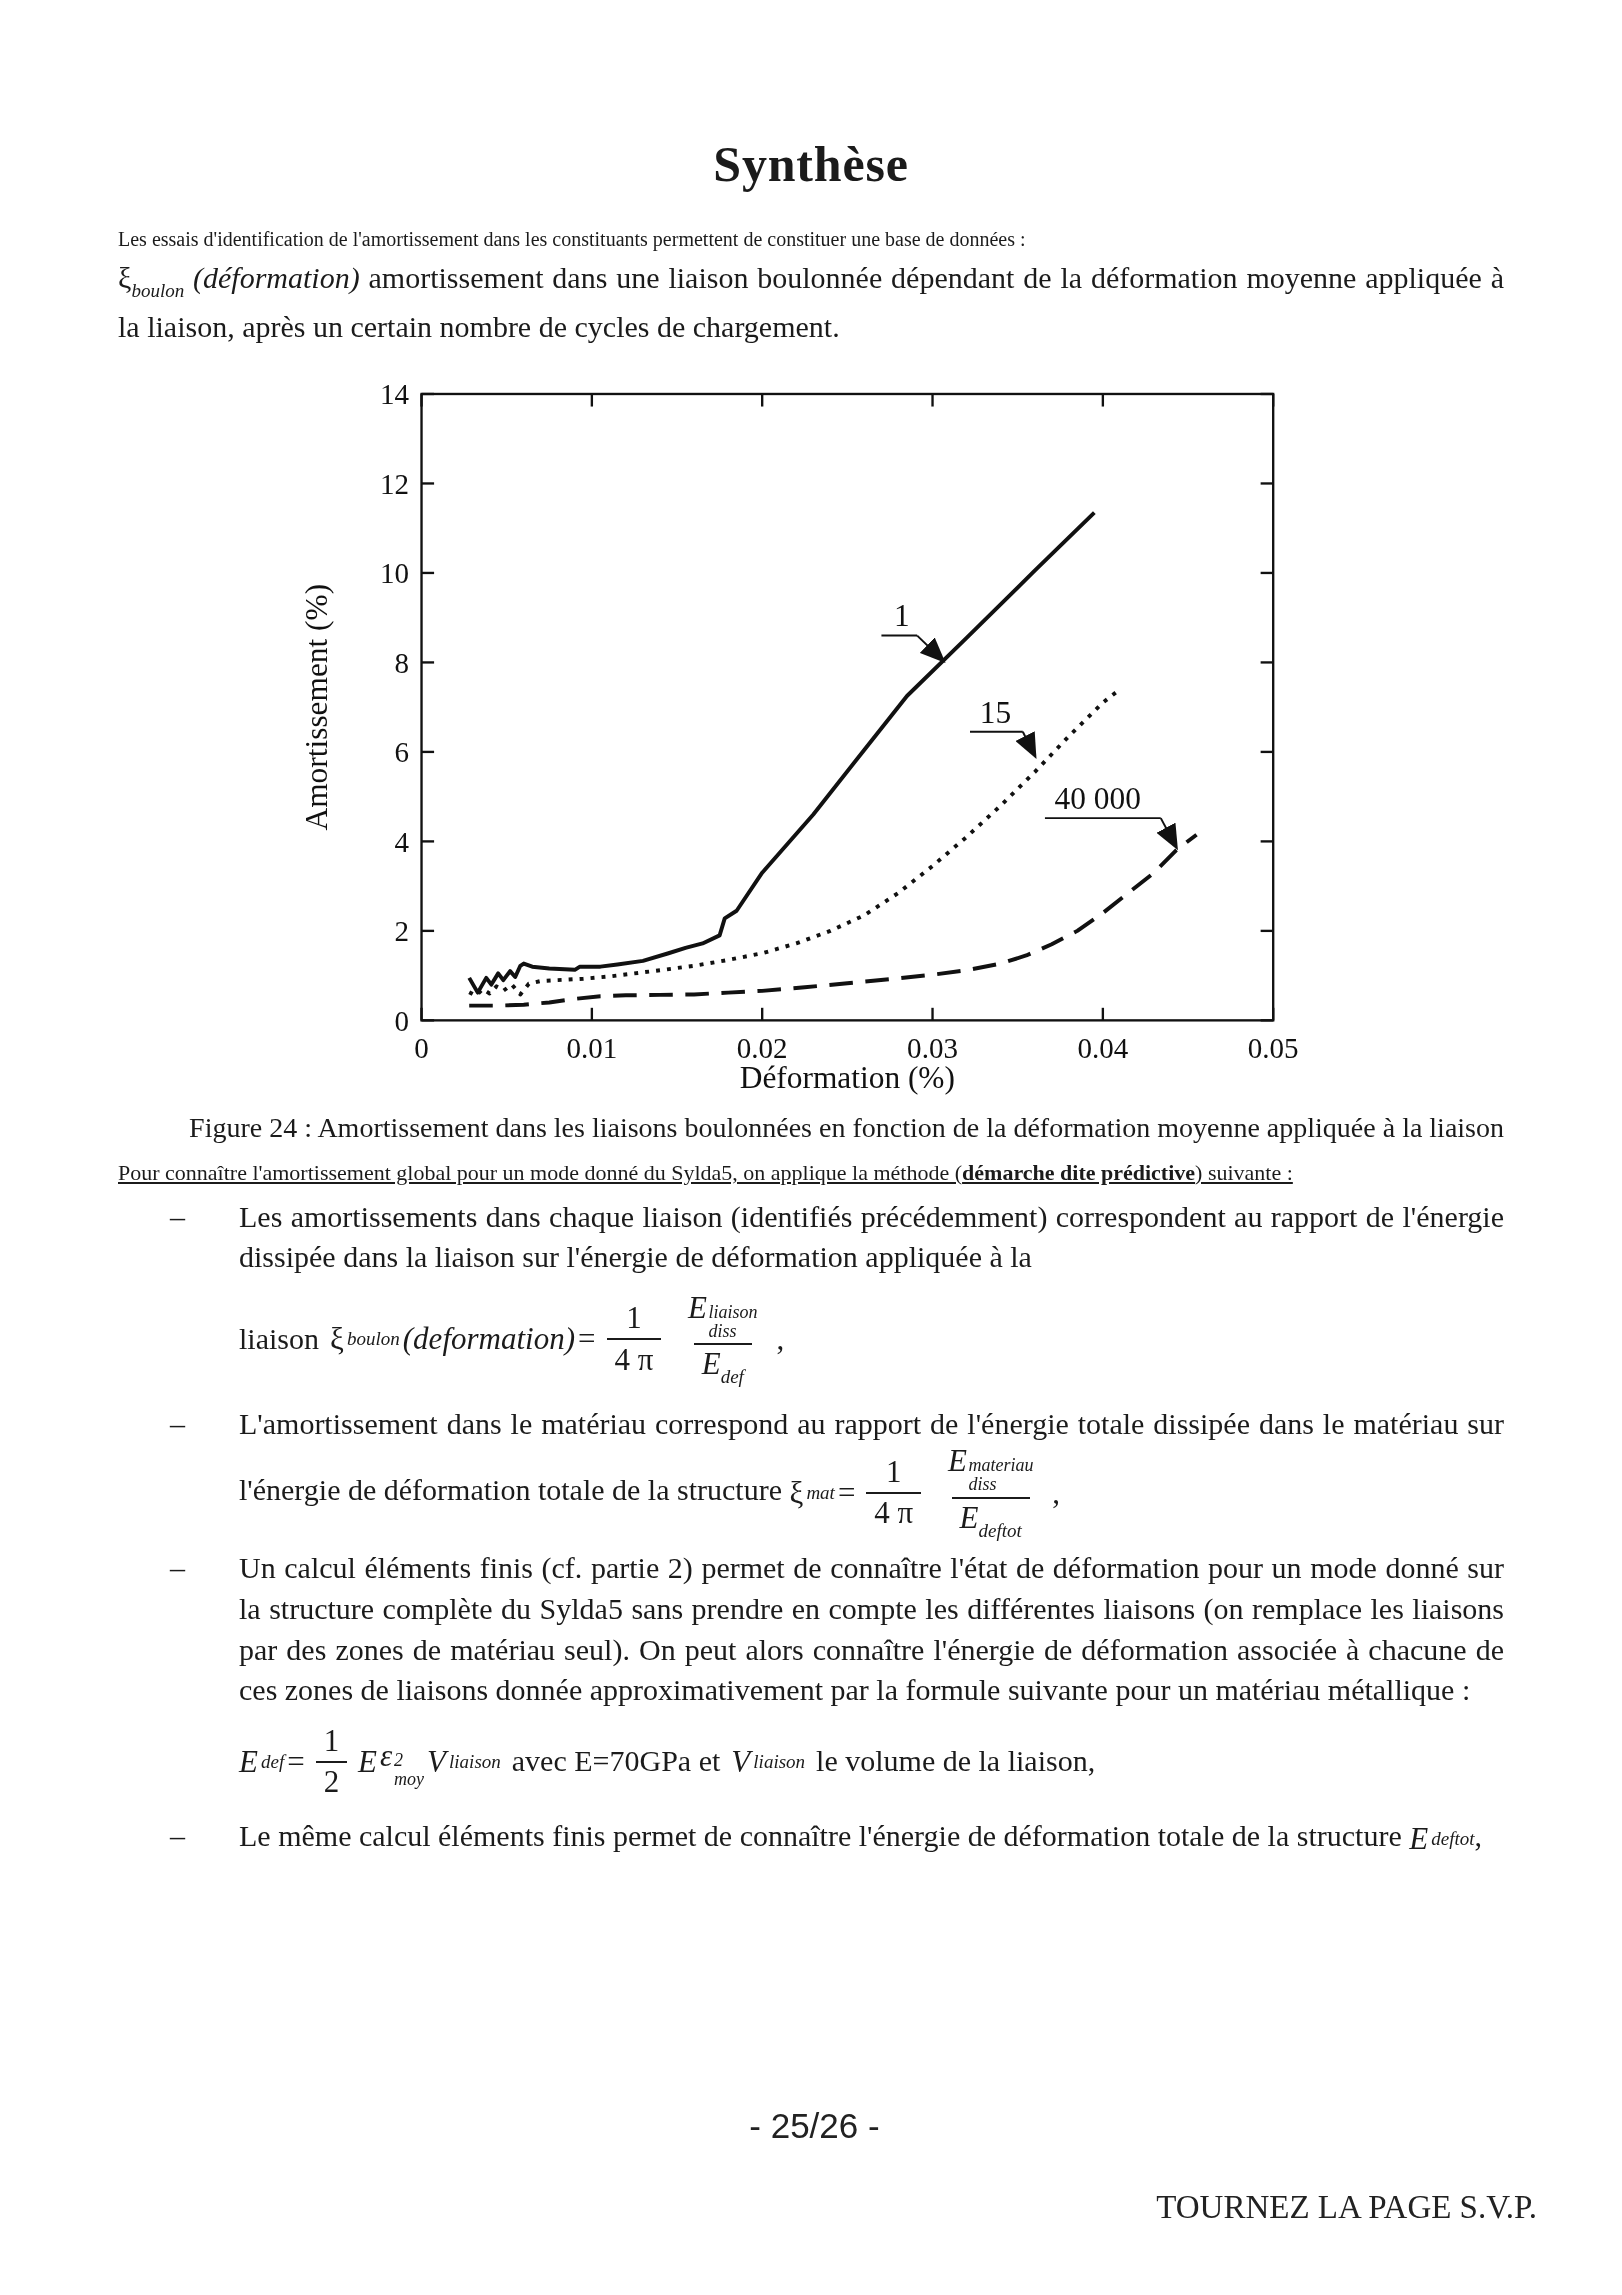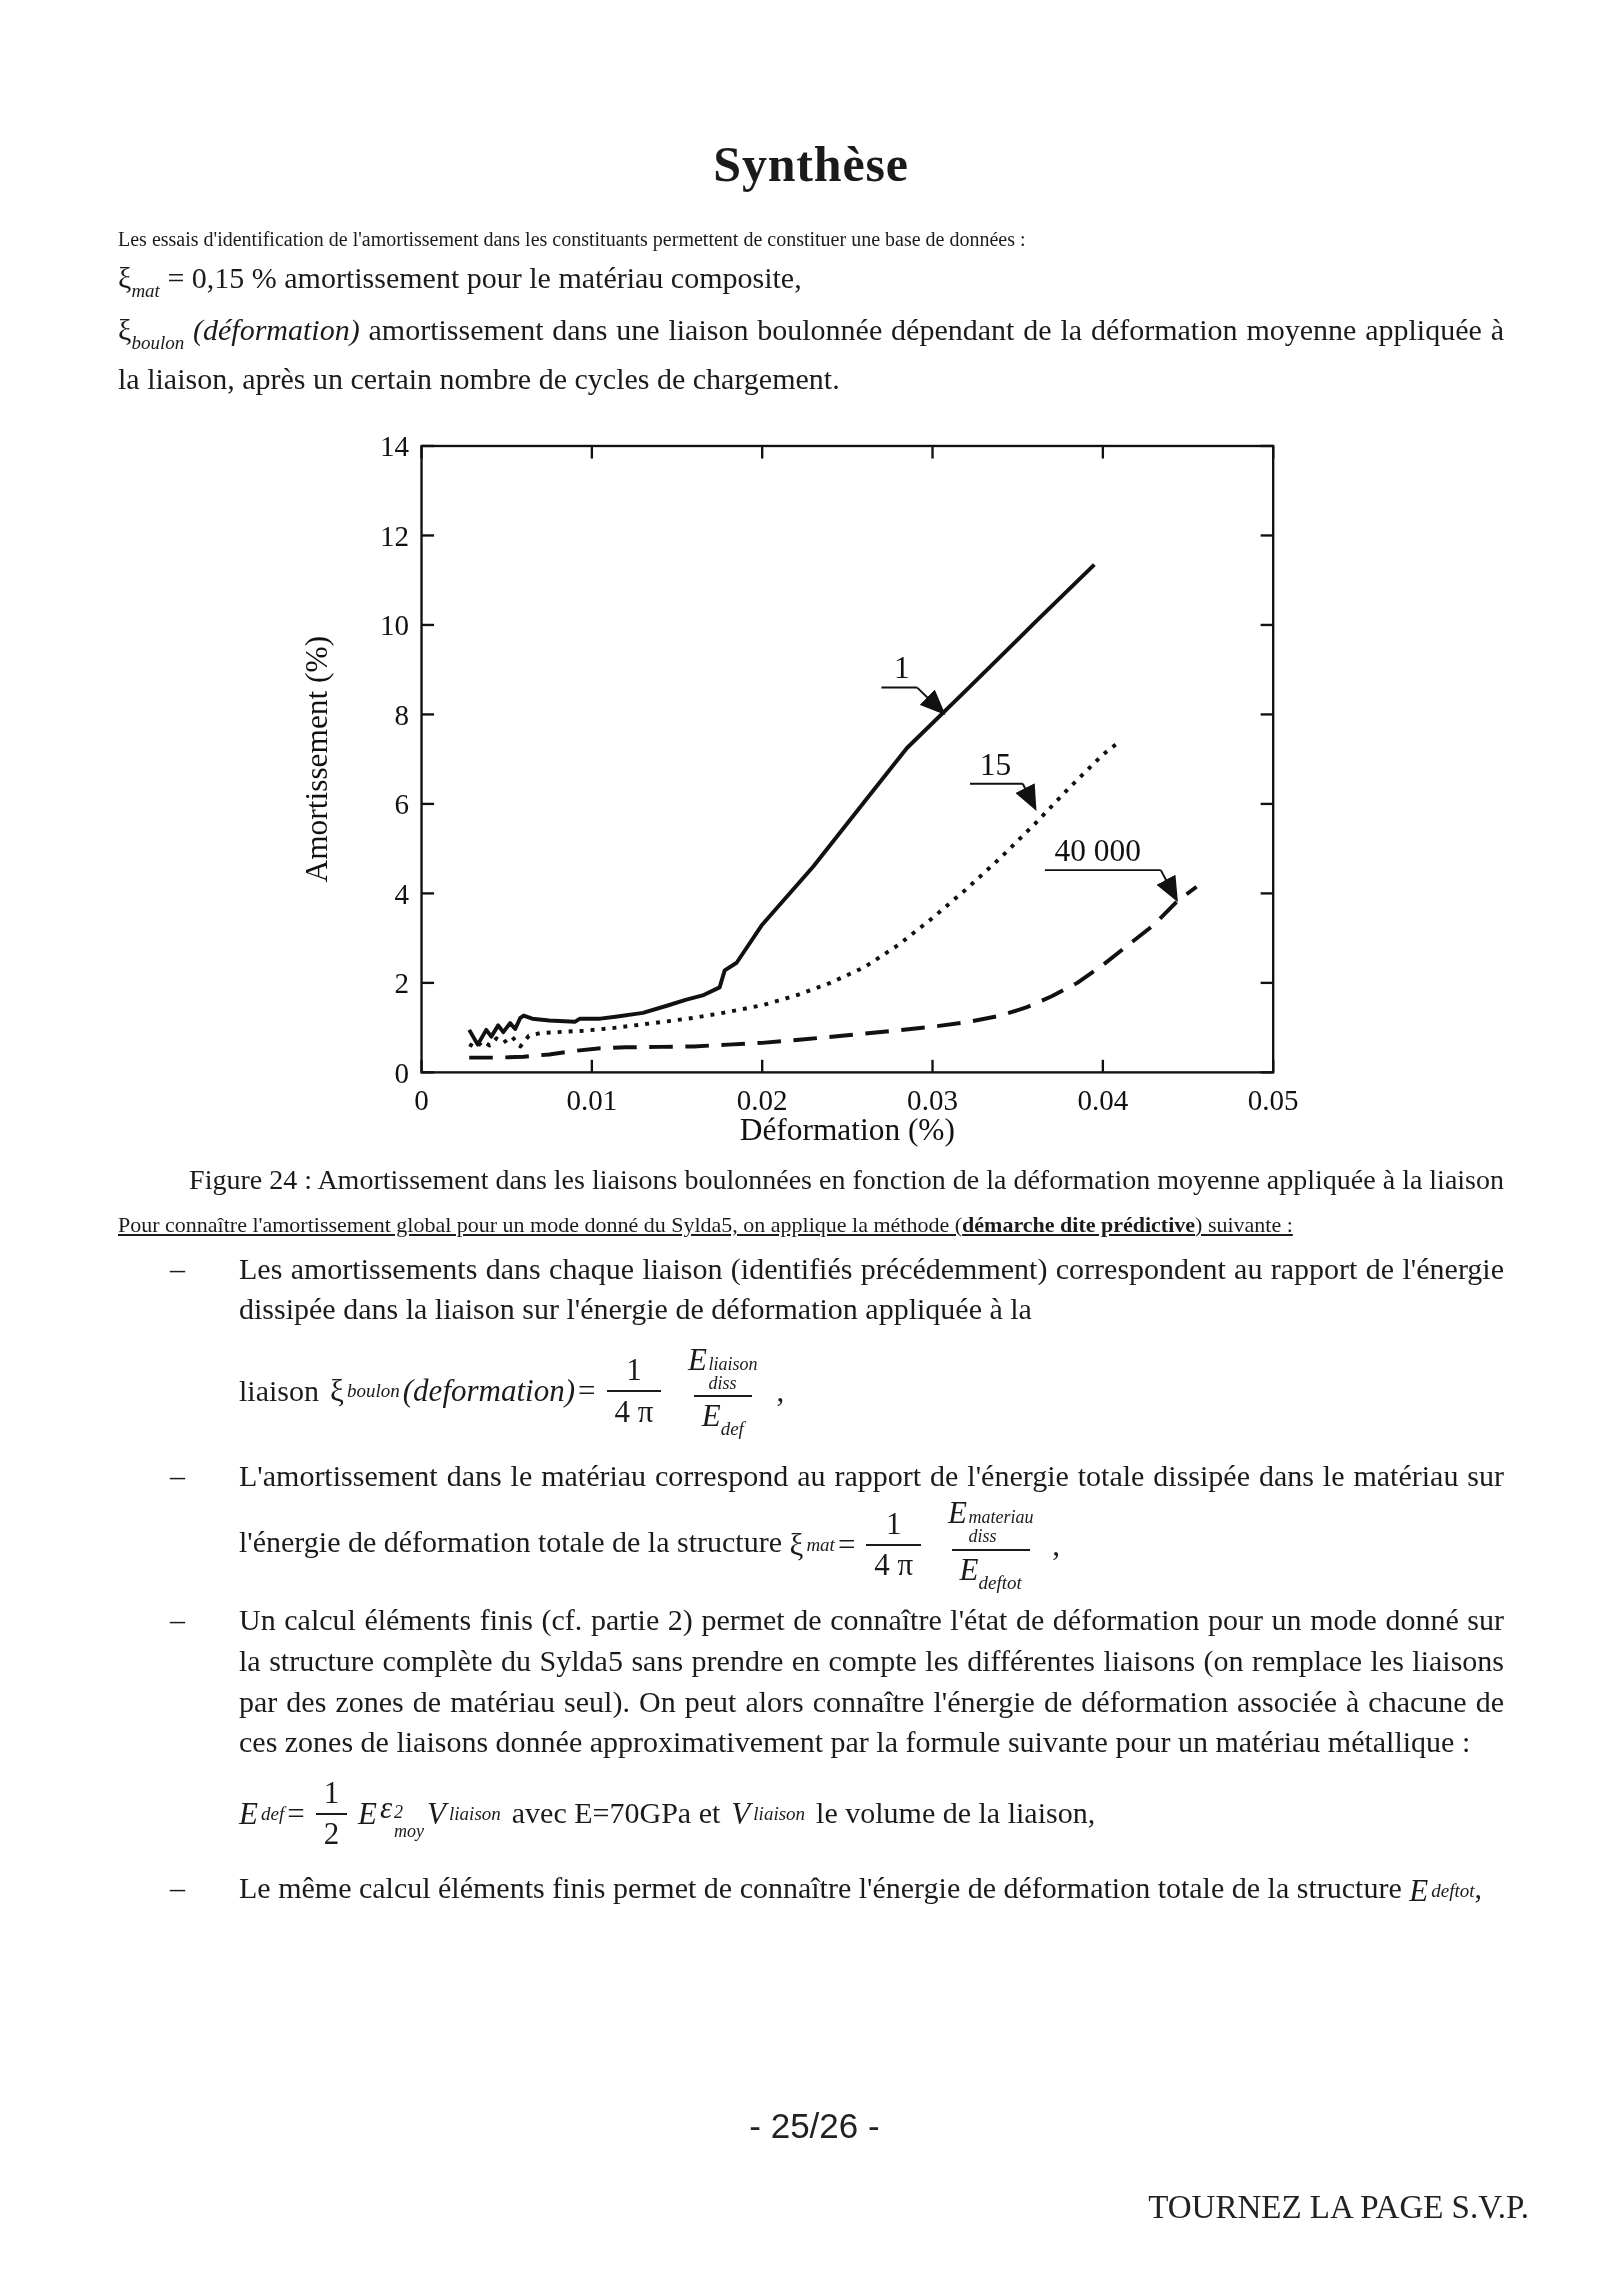--- a/index.html
+++ b/index.html
@@ -24,37 +24,32 @@
   .formula{display:inline-flex;align-items:center;font-size:31px;font-style:italic;
            gap:3.1px;vertical-align:middle;}
   .frac{display:inline-flex;flex-direction:column;align-items:center;margin:0 7.9px;line-height:1.12;}
   .num{padding:0 7.9px 2.4px 7.9px;}
   .den{border-top:2.4px solid #1b1b1b;padding:2.4px 7.9px 0 7.9px;}
   .scripts{display:inline-flex;flex-direction:column;font-size:18px;line-height:1.05;
            justify-content:center;margin-left:1.6px;font-style:italic;}
   .up{font-style:normal;}
   .pagenum{position:absolute;left:0;top:2106px;width:100%;text-align:center;
            font-family:"Liberation Sans",sans-serif;font-size:35px;color:#222;}
-  .turnpage{position:absolute;right:100px;top:2189px;font-size:33px;color:#222;}
+  .turnpage{position:absolute;right:92px;top:2189px;font-size:33px;color:#222;}
 </style>
 </head>
 <body>
 
 <div class="page">
   <div class="content">
 
     <div class="title">Synthèse</div>
 
     <div class="intro">Les essais d'identification de l'amortissement dans les constituants permettent de constituer une base de données :</div>
 
-    <div class="mathline">
-      <span>ξ</span><span class="ssub">mat</span>
-      <span>= 0,15 %</span>
-      <span>amortissement pour le matériau composite,</span>
-    </div>
 
     <div class="mathline">
       <span>ξ</span><span class="ssub">boulon</span>
       <span class="xiarg">(déformation)</span>
       <span>amortissement dans une liaison boulonnée dépendant de la déformation moyenne appliquée à la liaison, après un certain nombre de cycles de chargement.</span>
     </div>
 
     <div class="fig">
       <svg width="1044" height="730" viewBox="0 0 1330 930">
         <defs>

